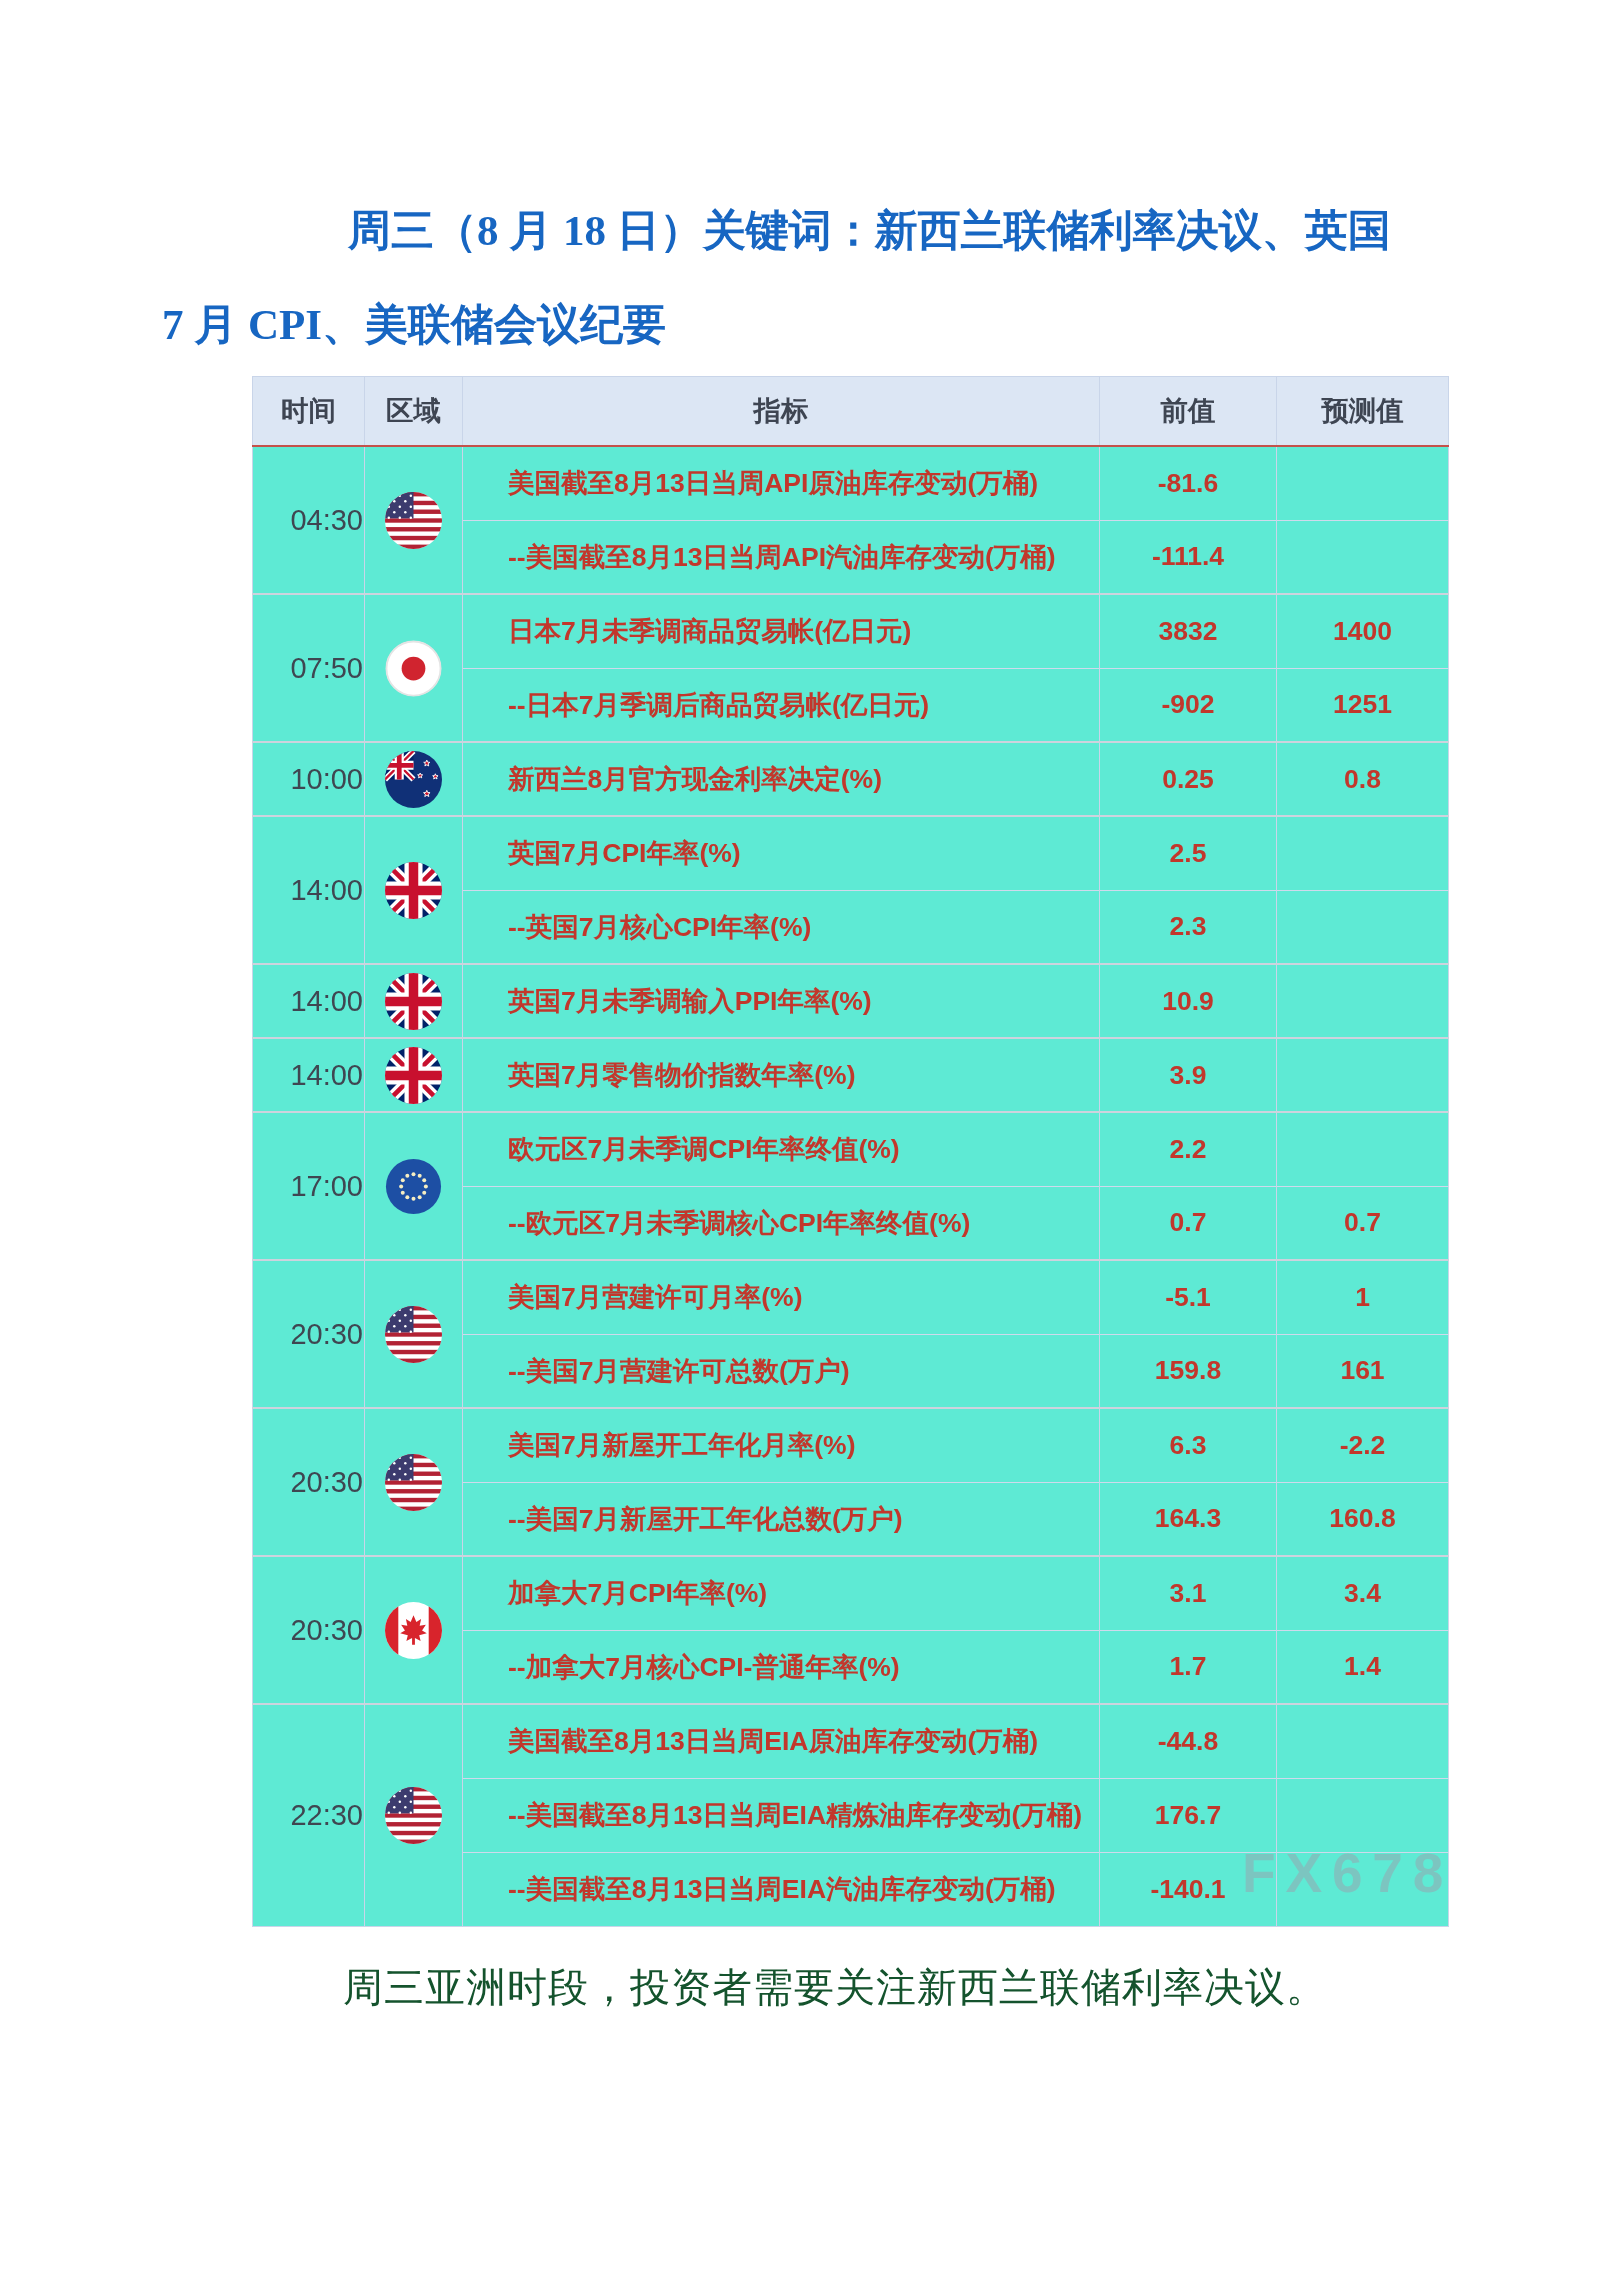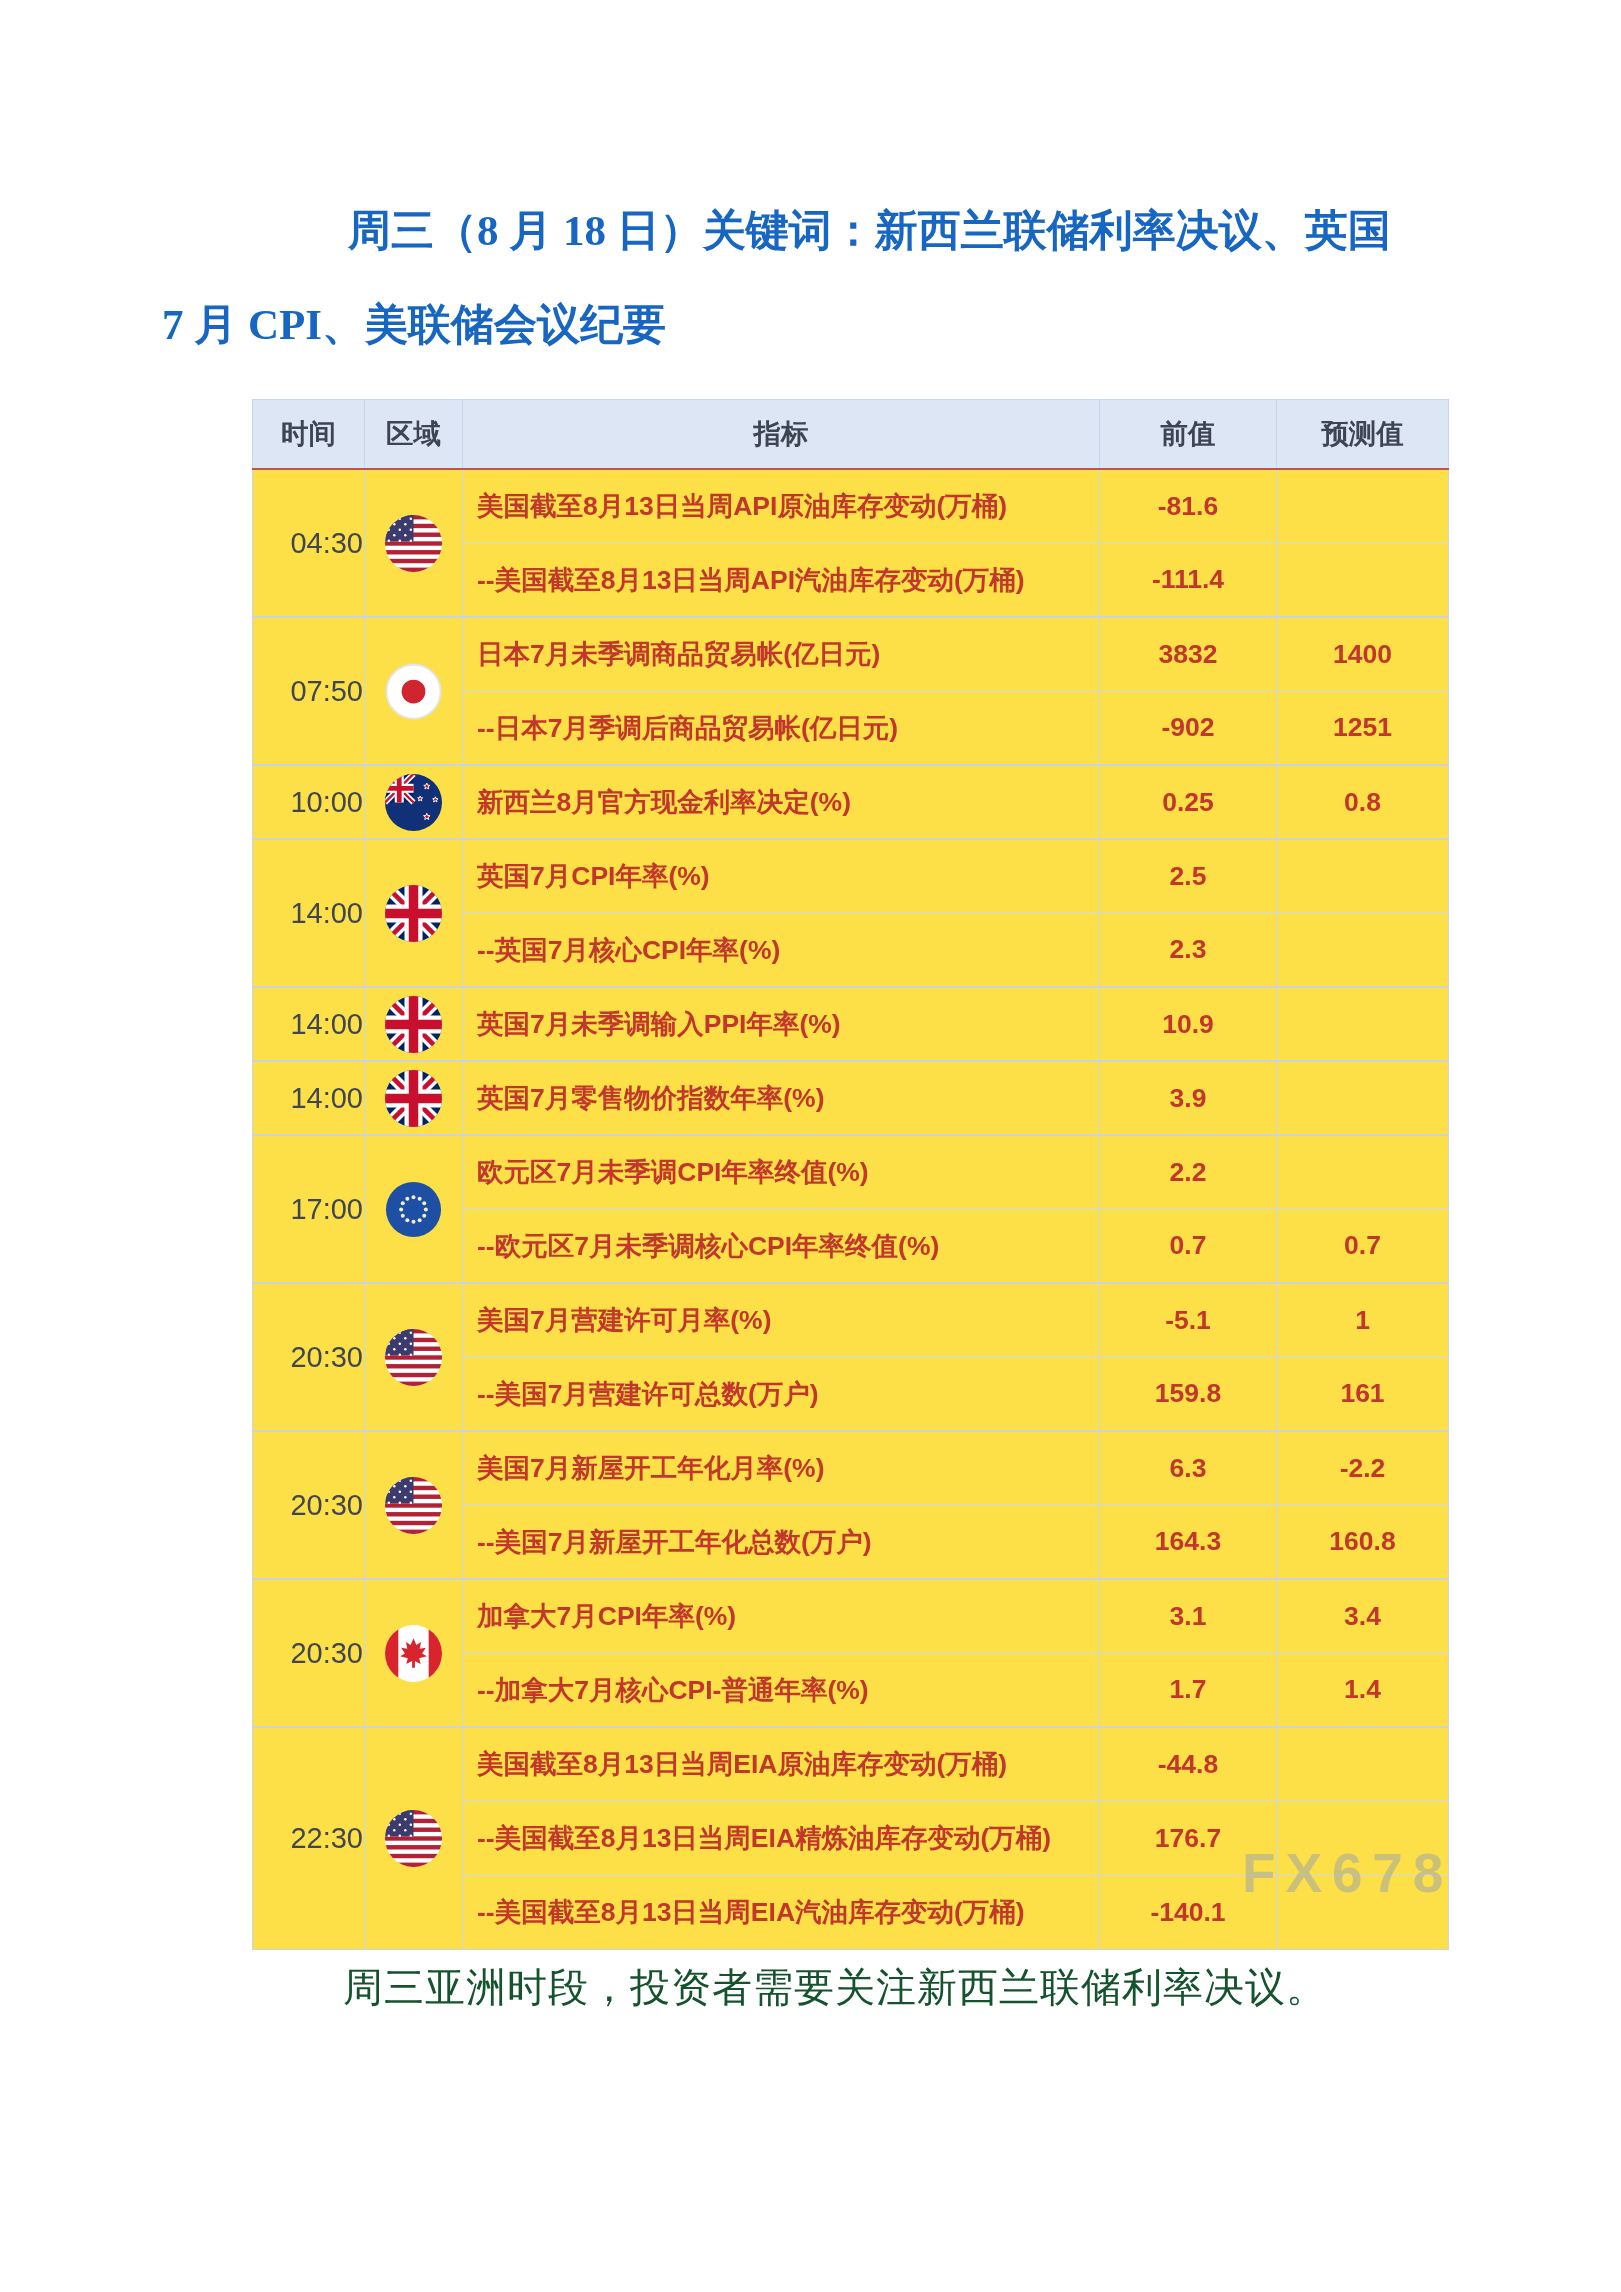--- a/index.html
+++ b/index.html
@@ -13,44 +13,44 @@
   
   .title-block{
     position:absolute;left:162px;top:184px;width:1333px;
     font-family:"Liberation Serif", serif;
     font-weight:bold;font-size:43px;line-height:94px;
     color:#1766c2;
   }
   .title-line1{padding-left:186px;}
   
   .calendar-table{
-    position:absolute;left:252px;top:399px;width:1196px;
+    position:absolute;left:252px;top:376px;width:1196px;
     border-collapse:collapse;table-layout:fixed;
     border:1px solid #c9d5e9;
-    background:#fde047;
+    background:#5eead4;
   }
   .calendar-table th{
     height:66px;background:#dce6f4;color:#3e4552;
     font-size:27.4px;font-weight:700;text-align:center;
     border-left:1px solid #c9d5e9;
     border-bottom:2.9px solid #c4514a;
   }
   .calendar-table tbody tr{height:74px;}
   .calendar-table td{
     border-left:1px solid #c9d5e9;
     border-top:1px solid #cfdaec;
     vertical-align:middle;
   }
   .calendar-table tr.group-start td{border-top:2px solid #cdd3dd;}
   td.time{
     text-align:right;font-size:29px;color:#3f4651;font-weight:400;
   }
   td.region{text-align:center;}
   td.indicator{
-    text-align:left;padding-left:14px;
+    text-align:left;padding-left:45px;
     font-size:26.5px;font-weight:700;color:#c2372c;
   }
   td.val{
     text-align:center;font-size:26.5px;font-weight:700;color:#c2372c;
   }
   .flag{
     width:57px;height:57px;border-radius:50%;overflow:hidden;
     margin:0 auto;position:relative;
   }
   .flag svg{display:block;}

